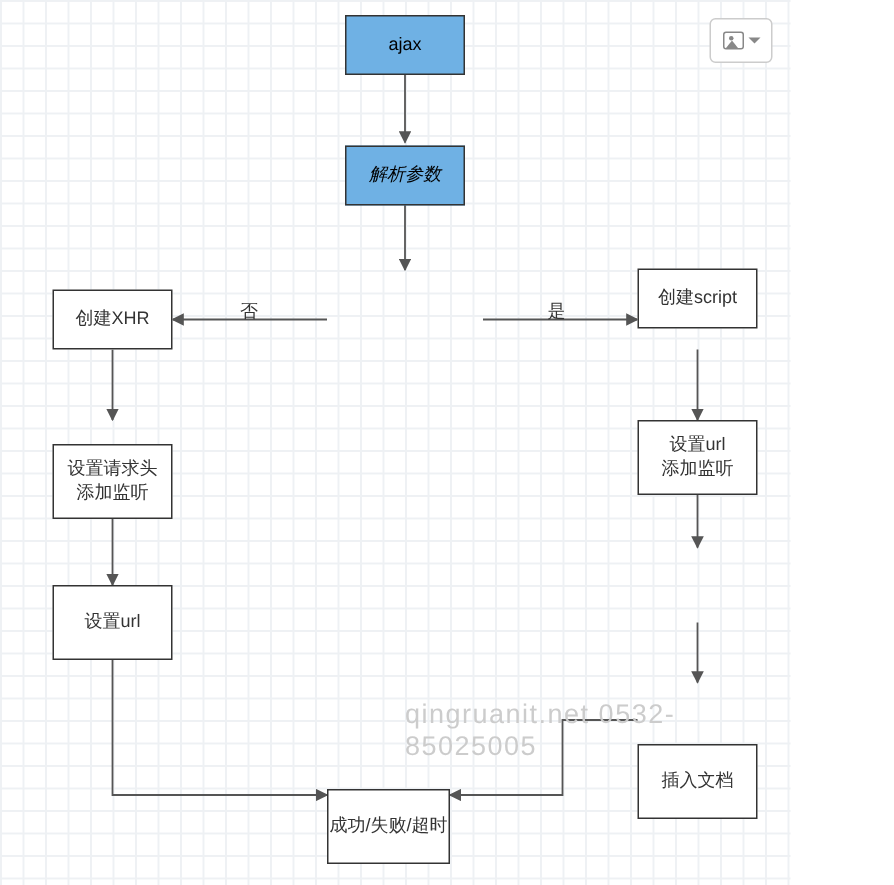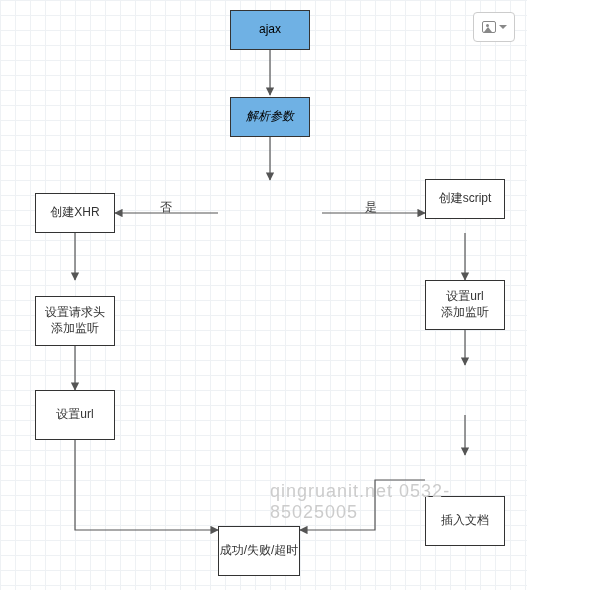--- a/index.html
+++ b/index.html
@@ -196,20 +196,20 @@
     <span>插入文档</span>
   </div>
 
   <div class="node" style="left:218px; top:526px; width:82px; height:50px; white-space: pre-line;">
     <span>成功/失败/超时</span>
   </div>
 
   <div class="edge-label" style="left:160px; top:199px;">否</div>
   <div class="edge-label" style="left:365px; top:199px;">是</div>
 
-  <div class="watermark" style="left:270px; top:481px;">qingruanit.net 0532-85025005</div>
+  <div class="watermark" style="left:270px; top:466px;">qingruanit.net 0532-85025005</div>
 
   <div class="toolbar-btn" style="right:12px; top:12px; width:42px; height:30px;" title="image">
     <span class="img-icon"></span>
     <span class="caret"></span>
   </div>
 
 </div>
 
 </body></html>

